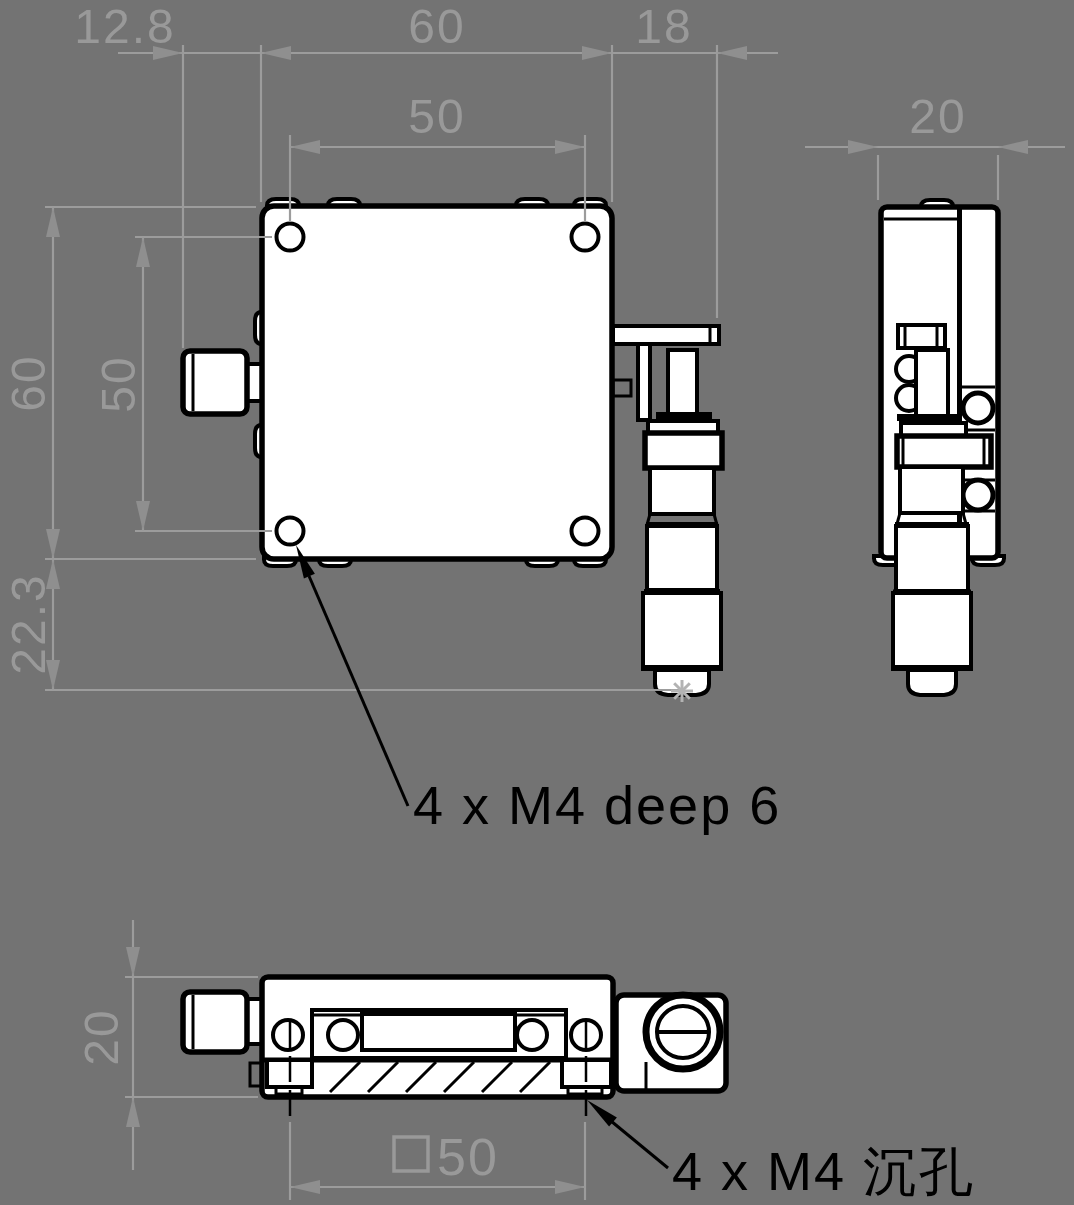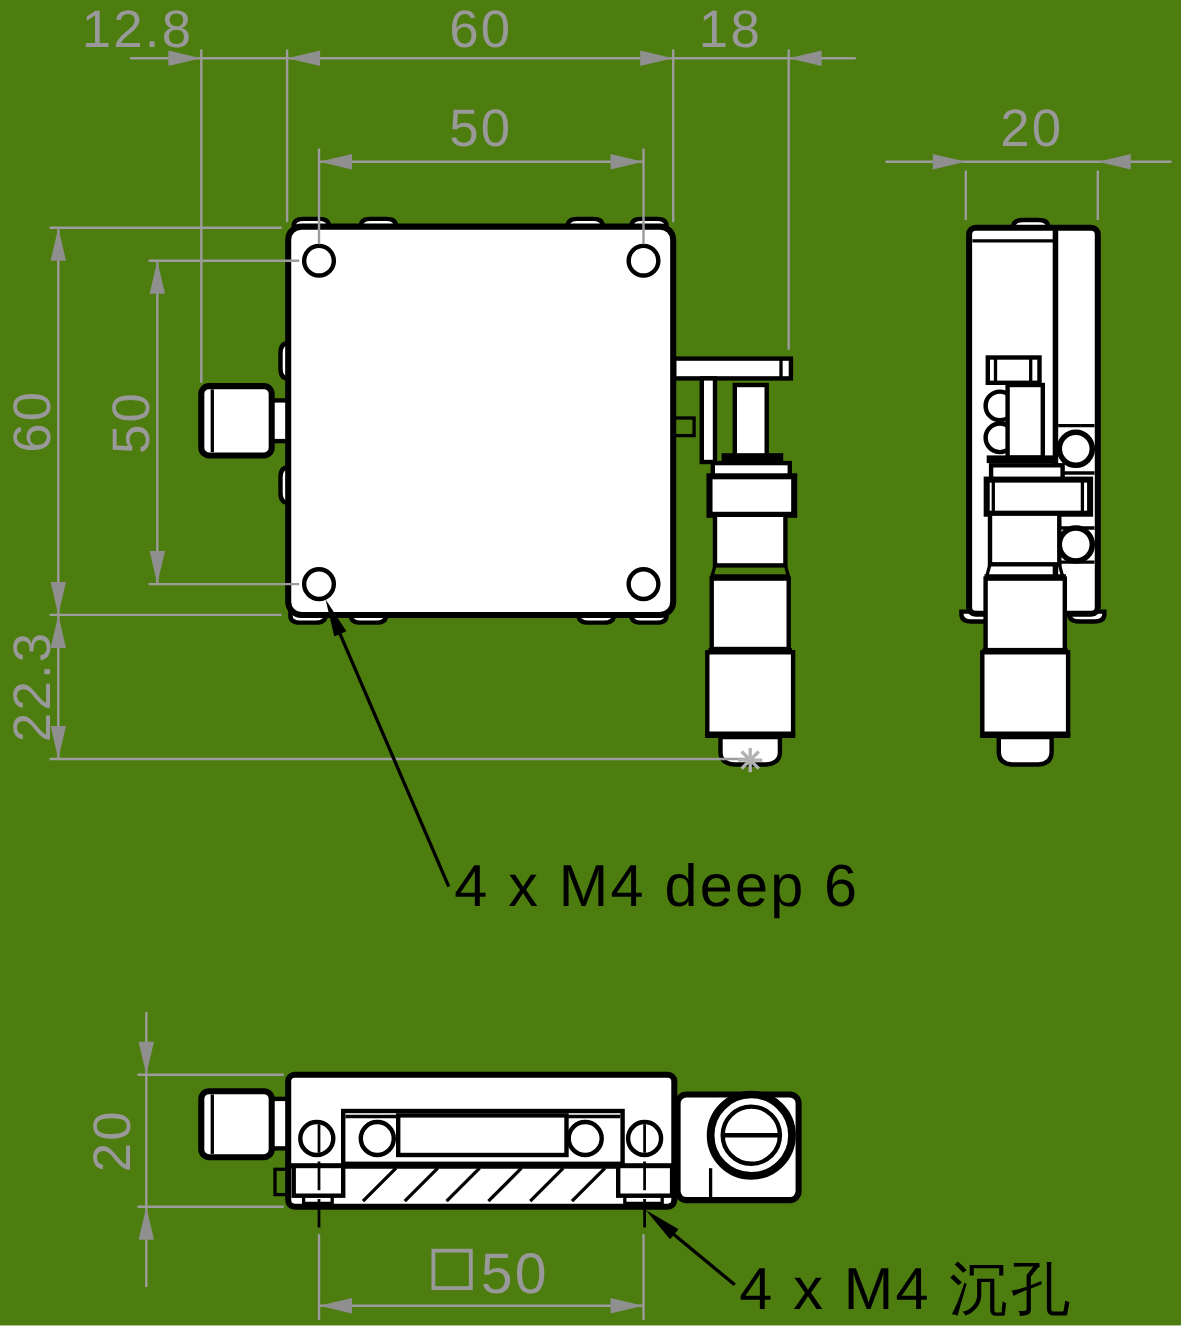--- a/index.html
+++ b/index.html
@@ -1,16 +1,16 @@
 <!DOCTYPE html>
 <html><head>
 <meta charset="utf-8">
 <style>
   html,body{margin:0;padding:0;background:#ffffff;}
-  .stage{position:relative;width:1074px;height:1205px;background:#4d7c0f;overflow:hidden;}
+  .stage{position:relative;width:1074px;height:1205px;background:#737373;overflow:hidden;}
   svg{display:block;}
   text{font-family:"Liberation Sans","DejaVu Sans",sans-serif;}
   .dimtxt{fill:#999999;font-size:48px;font-weight:300;letter-spacing:2px;}
   .anntxt{fill:#000000;font-size:54px;font-weight:300;letter-spacing:2px;}
   .thick{stroke:#000;stroke-width:5.5;fill:#fff;}
   .med{stroke:#000;stroke-width:4;fill:#fff;}
   .thin{stroke:#000;stroke-width:3;fill:none;}
   .fillb{fill:#000;stroke:none;}
   .dim{stroke:#9c9c9c;stroke-width:2.2;fill:none;}
   .arr{fill:#8f8f8f;stroke:none;}

